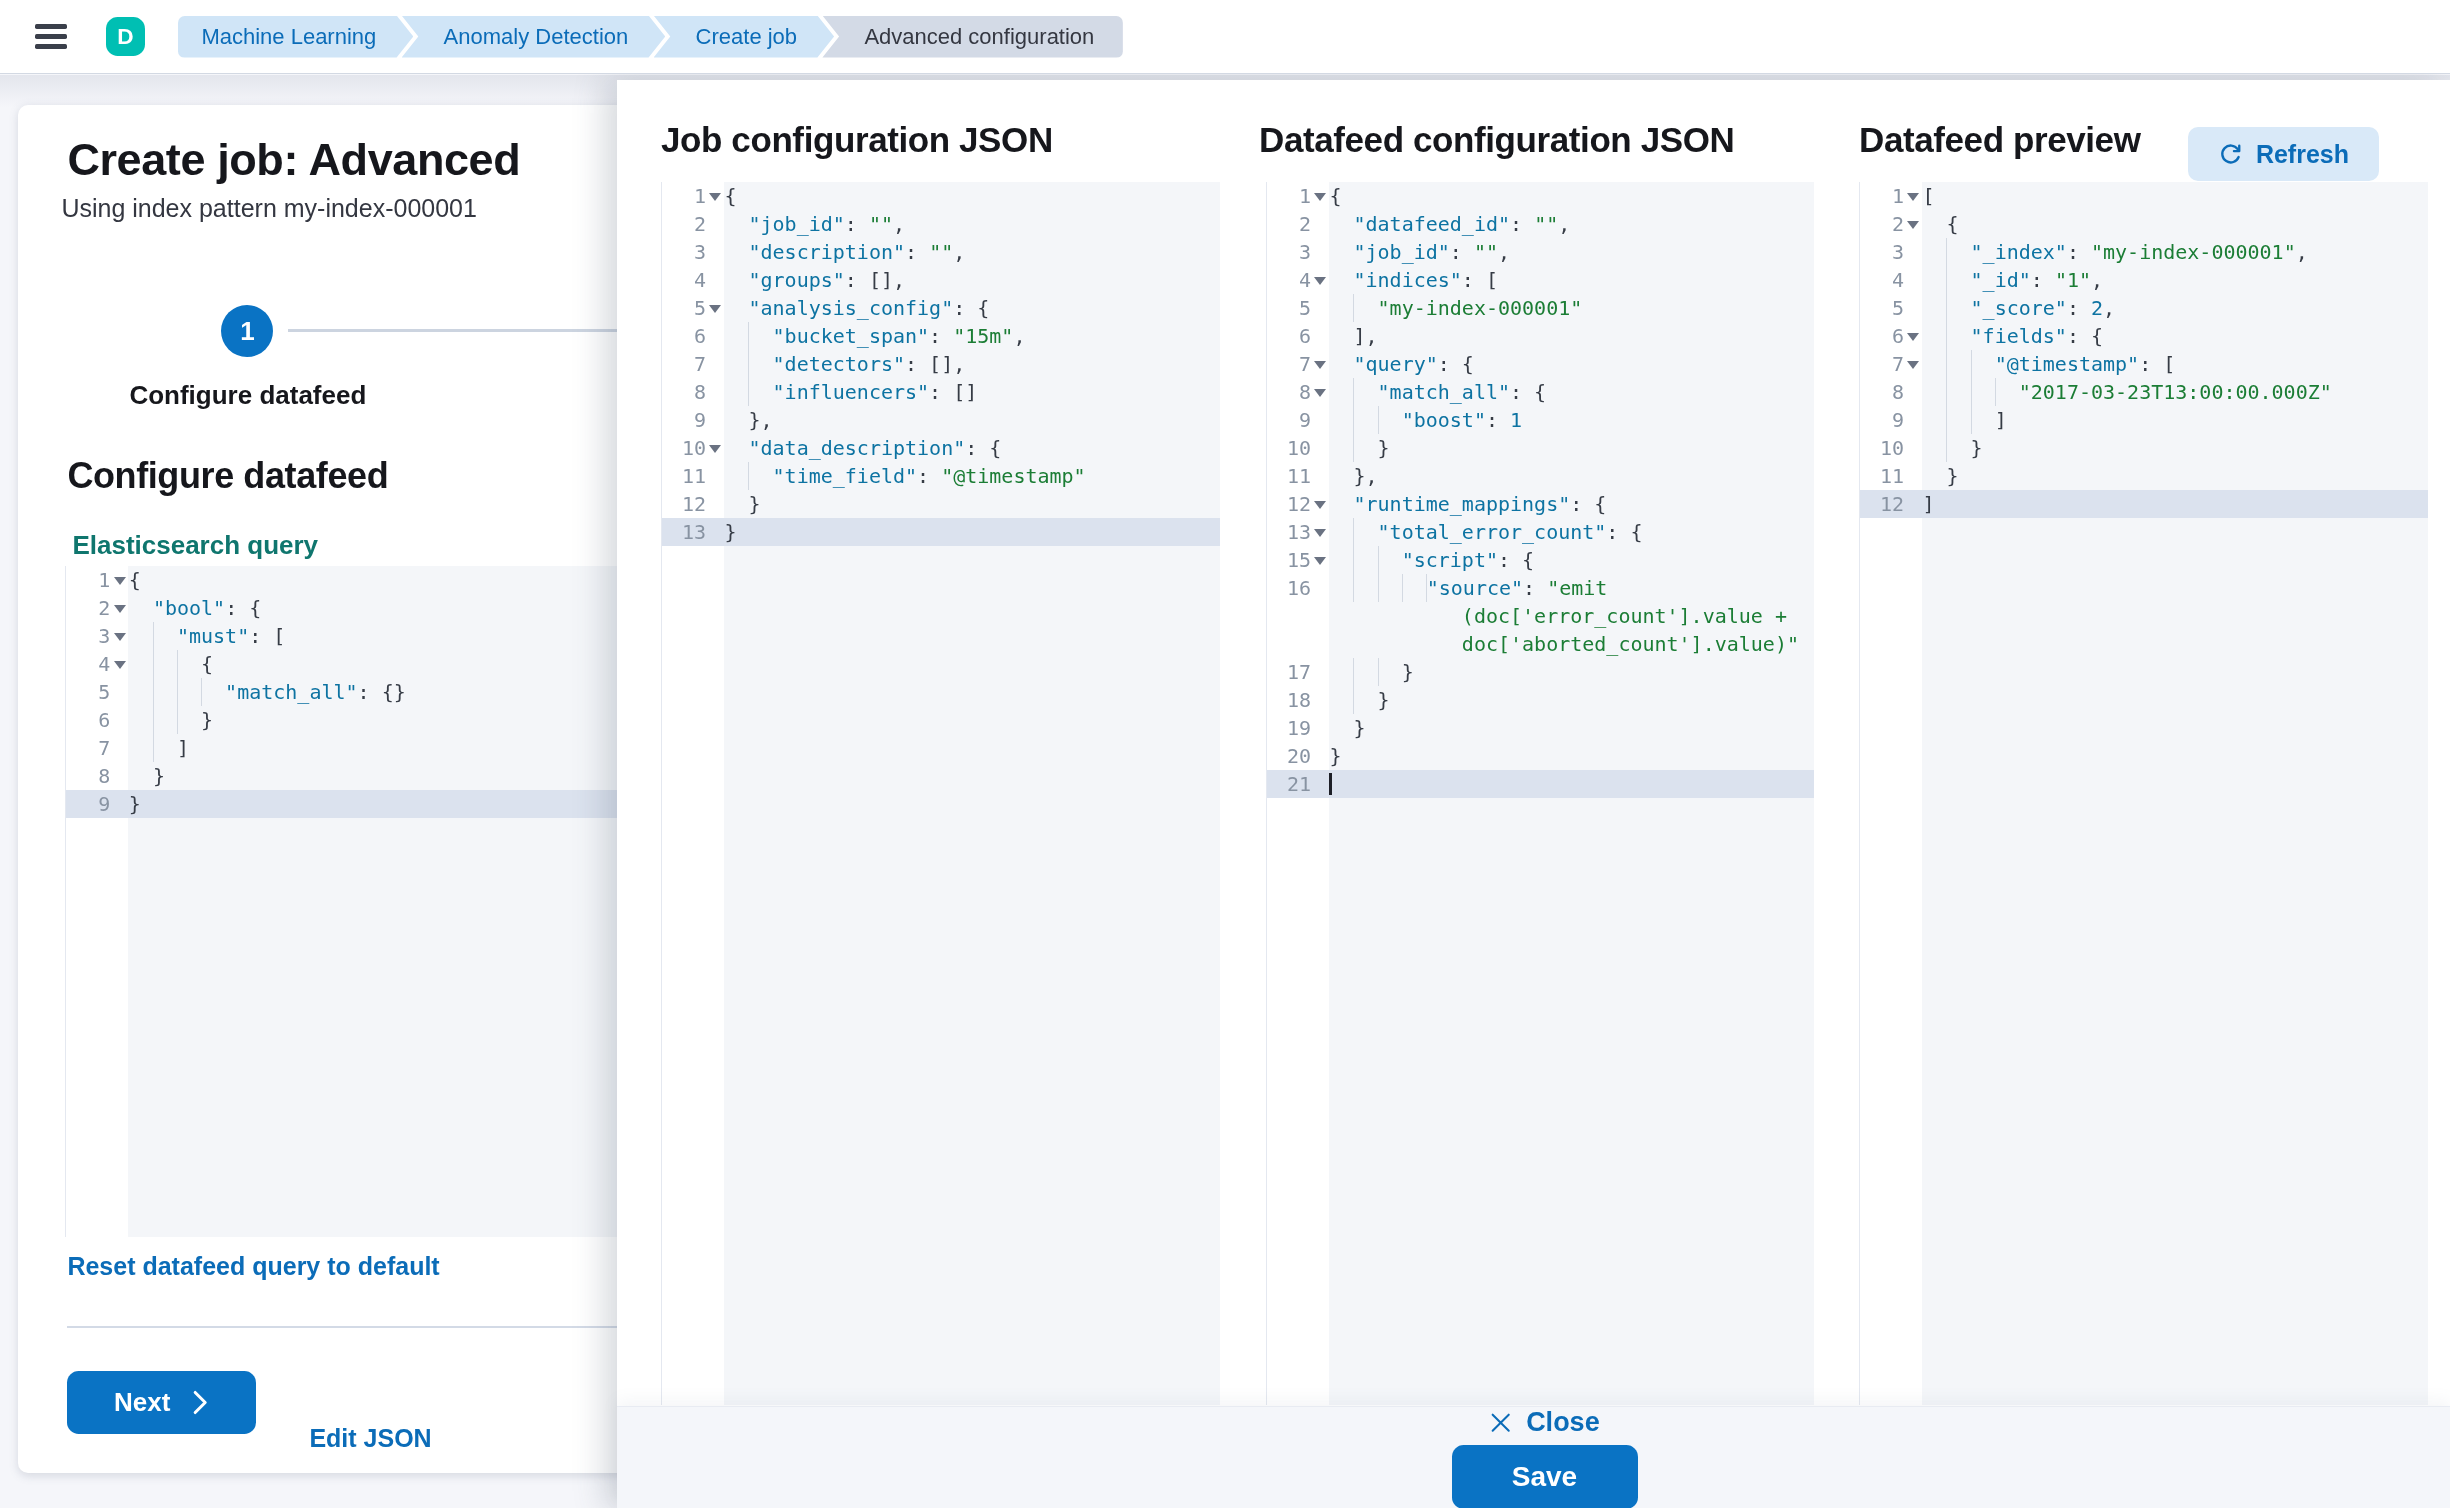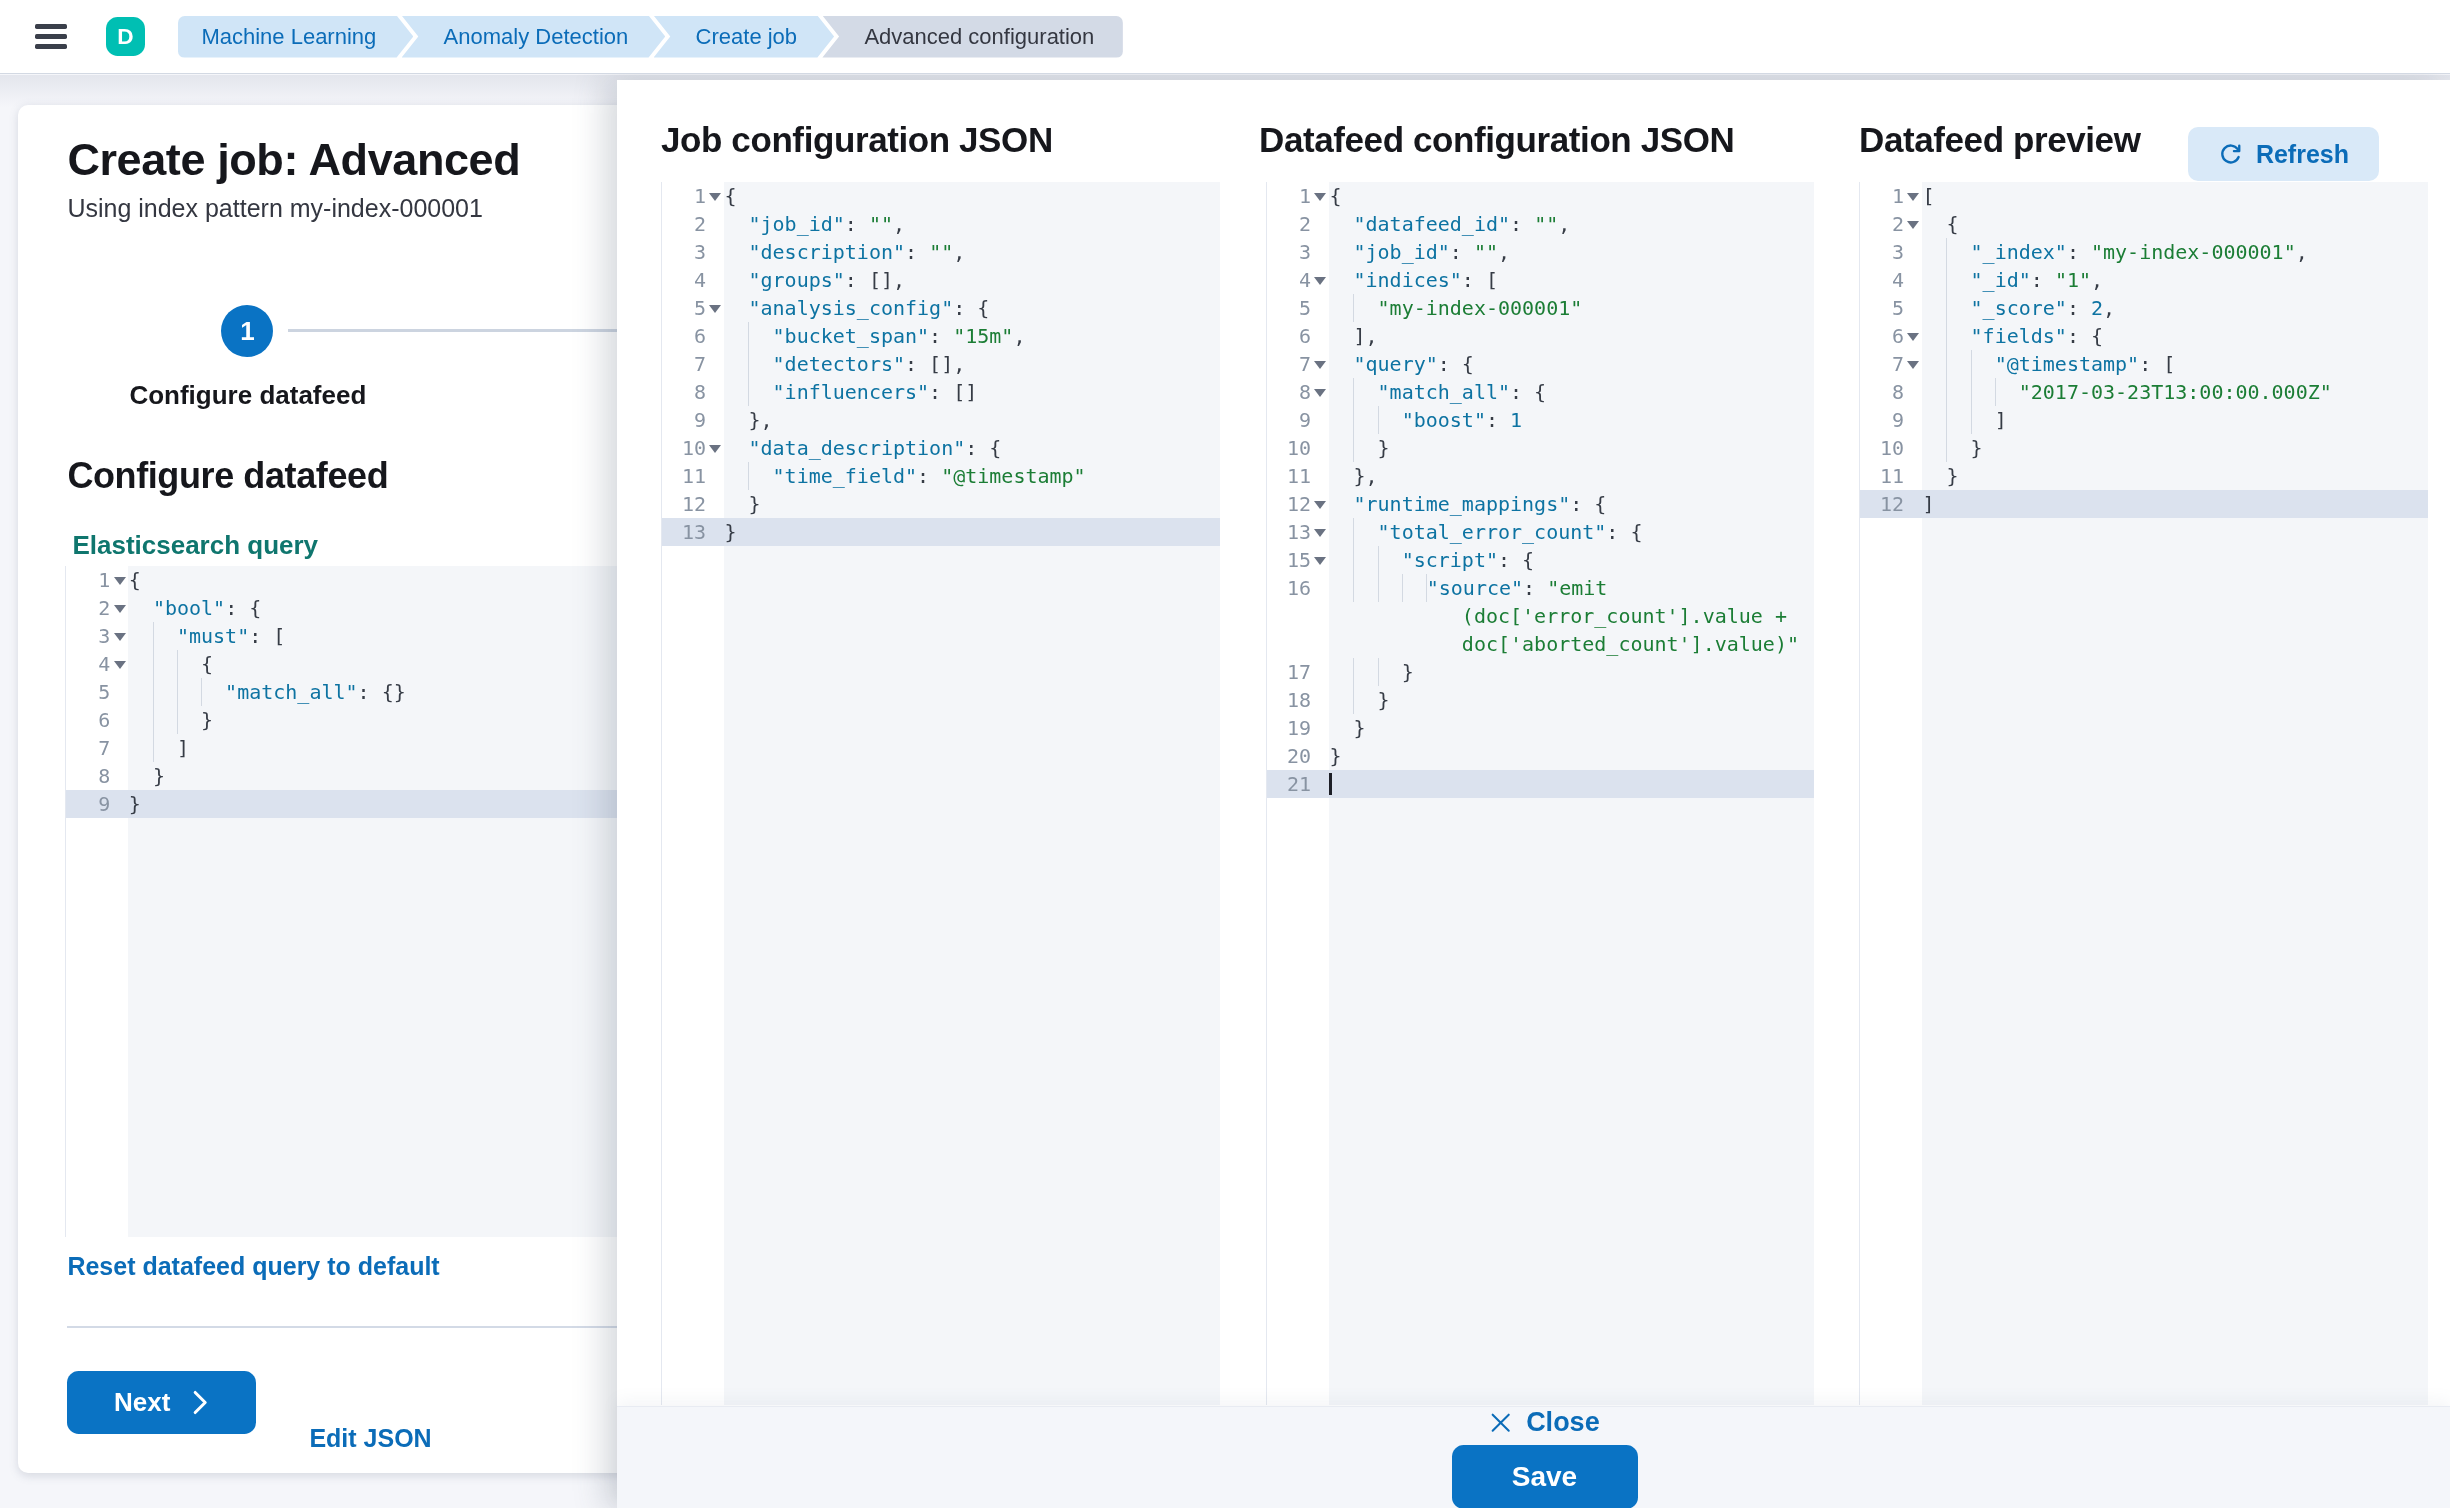--- a/index.html
+++ b/index.html
@@ -43,21 +43,21 @@
     background: linear-gradient(rgba(120,130,155,0.14), rgba(120,130,155,0)); z-index: 1; }
 
   
   .card {
     position: absolute; left: 18.4px; top: 105px; width: 941px; height: 1368px;
     background: #fff; border-radius: 10px;
     box-shadow: 0 2.5px 10px rgba(90,100,125,0.20);
     z-index: 2;
   }
   .page-title { position: absolute; left: 49px; top: 28.5px; font-size: 45px; font-weight: 700; letter-spacing: -0.4px; color: #16171c; }
-  .page-subtitle { position: absolute; left: 49px; top: 89px; font-size: 25px; color: #343741; }
+  .page-subtitle { position: absolute; left: 43px; top: 89px; font-size: 25px; color: #343741; }
 
   .step-circle {
     position: absolute; left: 203px; top: 200px; width: 52px; height: 52px; border-radius: 50%;
     background: #0a73c4; color: #fff; font-size: 26px; font-weight: 700;
     display: flex; align-items: center; justify-content: center; cursor: pointer;
   }
   .step-line { position: absolute; left: 270px; top: 224px; width: 670px; height: 3.3px; background: #ccd4e0; }
   .step-label { position: absolute; left: 35px; top: 275px; width: 389px; text-align: center;
     font-size: 26px; font-weight: 700; color: #16171c; }
 

